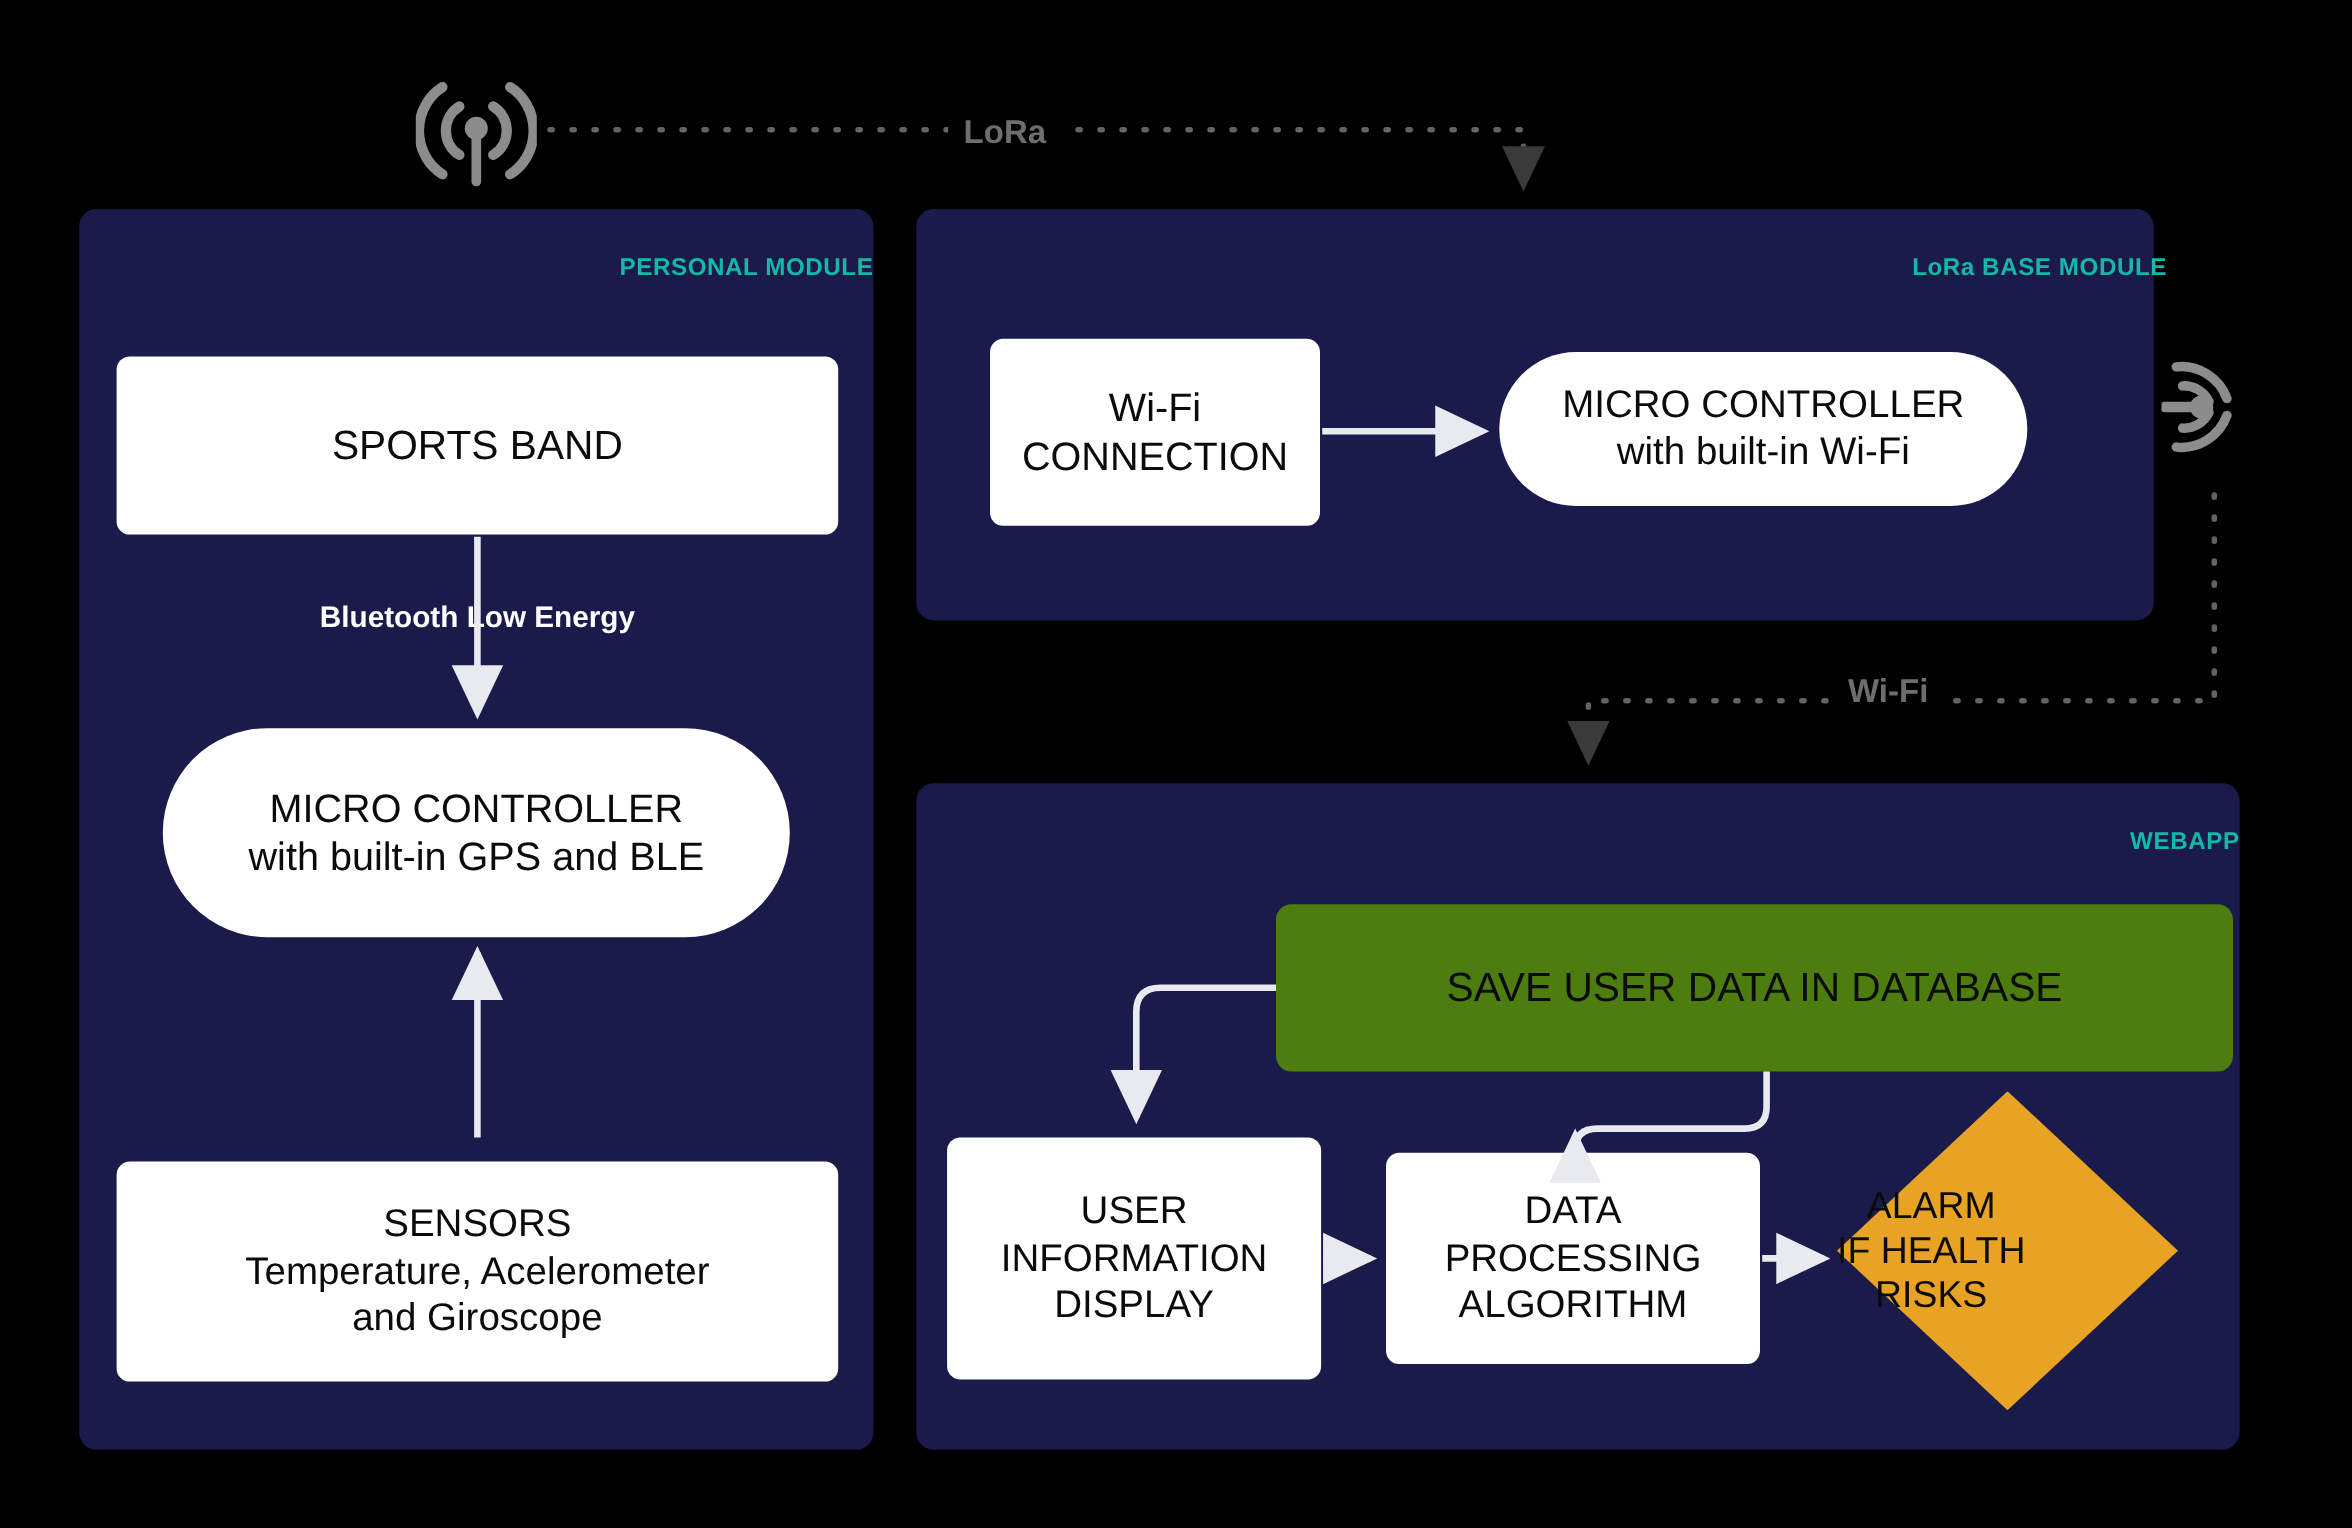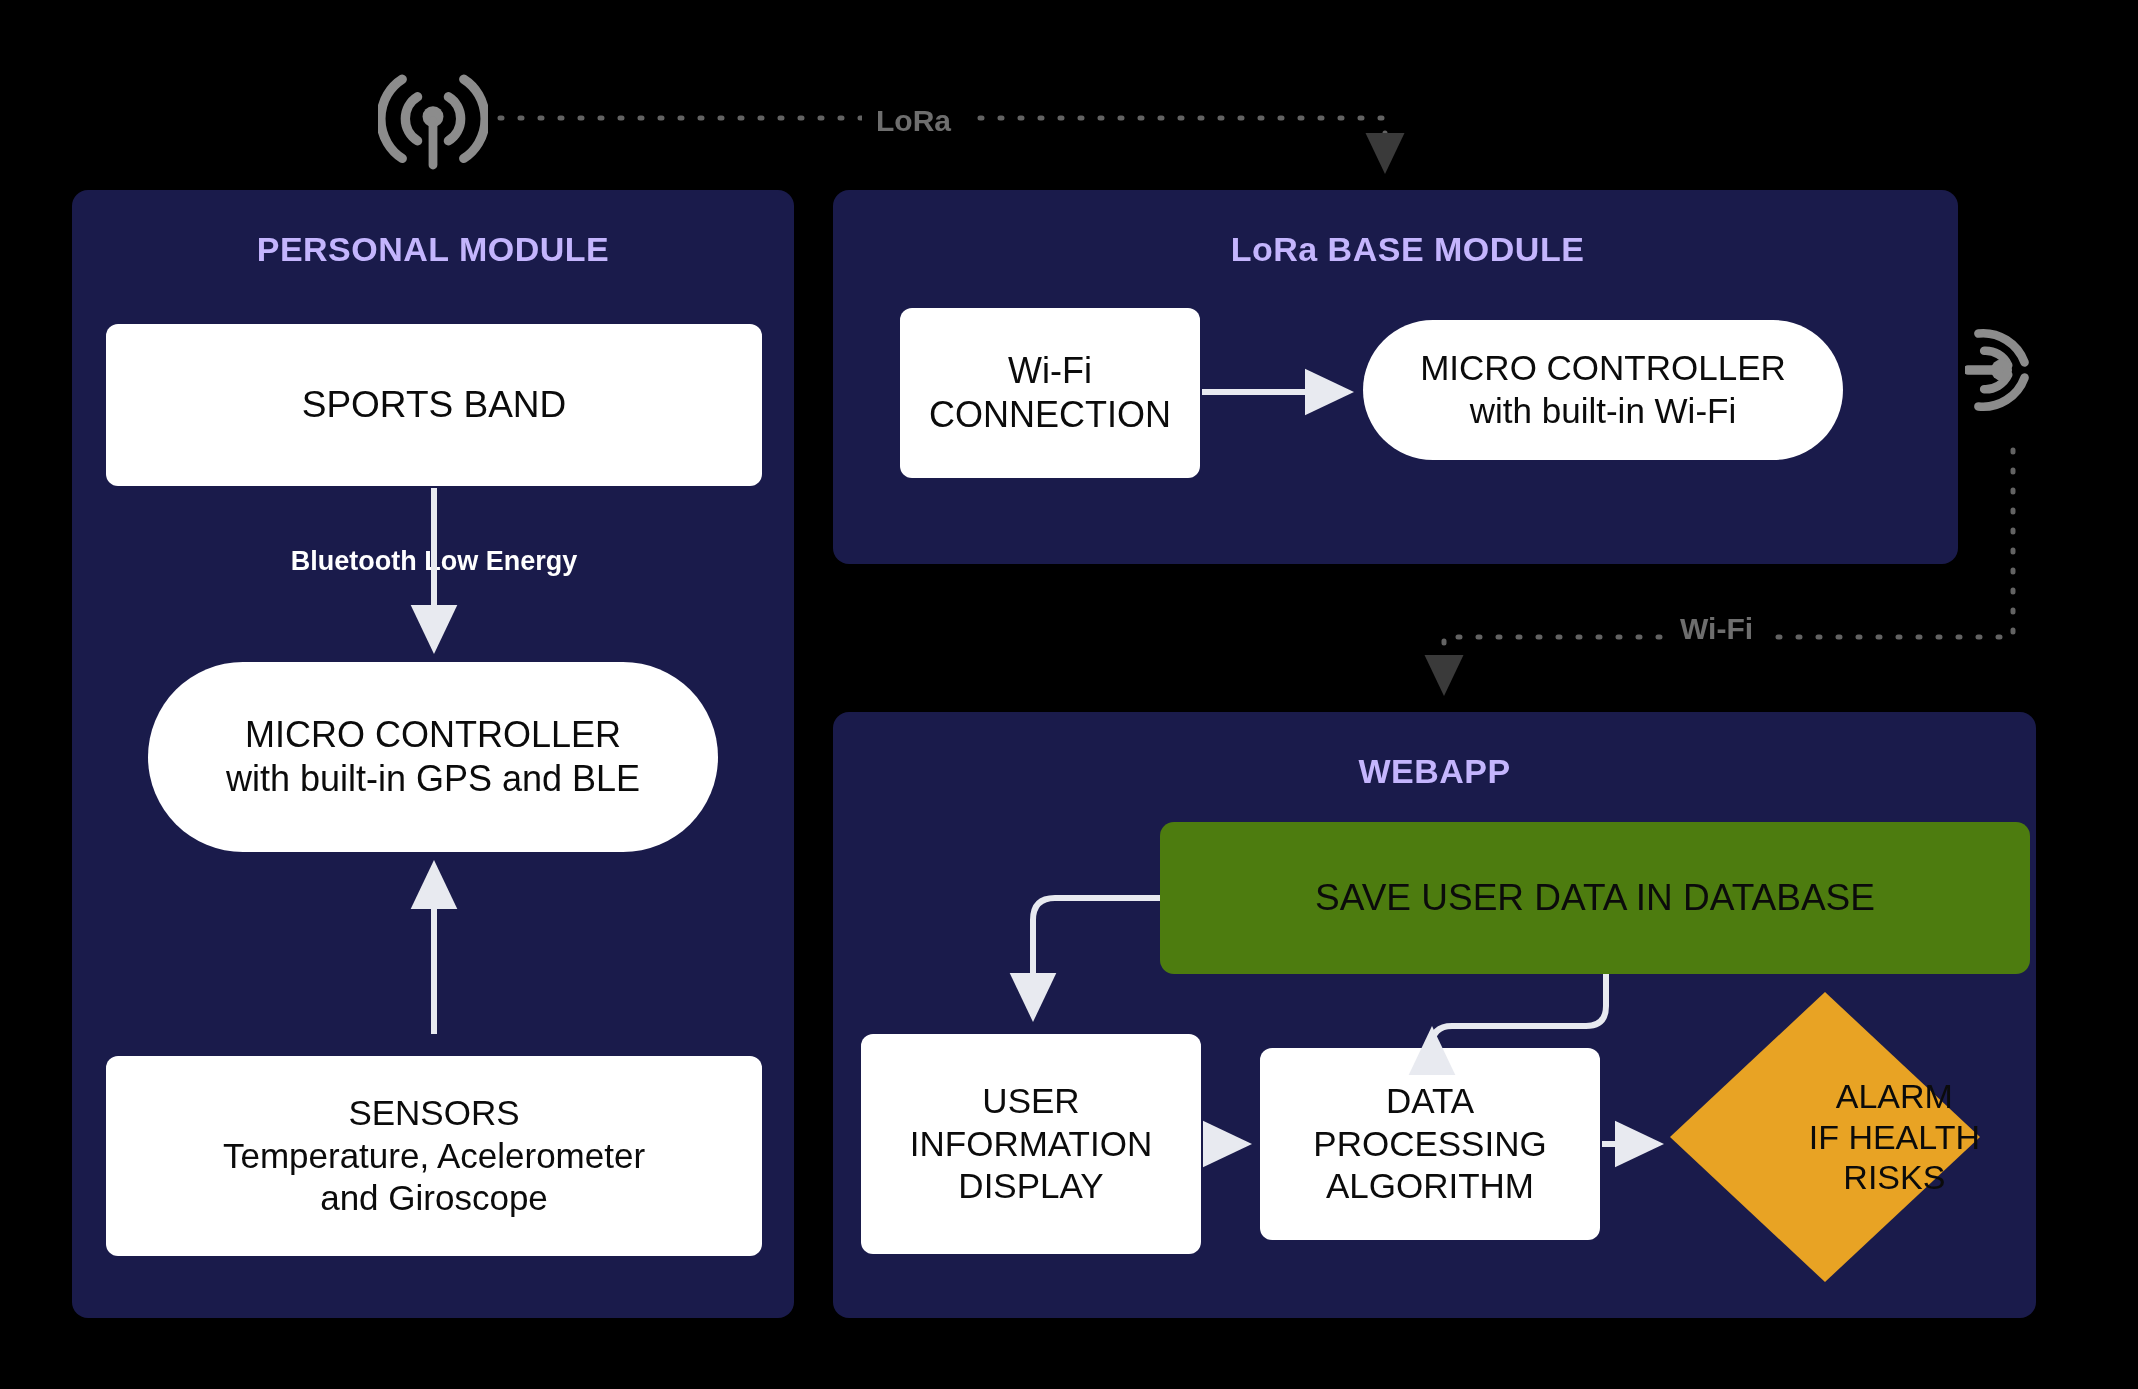--- a/index.html
+++ b/index.html
@@ -26,24 +26,24 @@
   .module {
     position: absolute;
     background: #1A1B4B;
     border-radius: 16px;
     box-sizing: border-box;
   }
   .module-title {
     position: absolute;
     left: 0;
     width: 100%;
-    text-align: center;
-    color: #c4b5fd;
+    text-align: right;
+    color: #14b8a6;
     font-weight: bold;
-    font-size: 34px;
+    font-size: 22px;
     letter-spacing: 0.5px;
     white-space: nowrap;
   }
 
   #personal-module { left: 72px;  top: 190px;  width: 722px;  height: 1128px; }
   #lora-module     { left: 833px; top: 190px;  width: 1125px; height: 374px;  }
   #webapp-module   { left: 833px; top: 712px;  width: 1203px; height: 606px;  }
 
   #personal-module .module-title { top: 40px; }
   #lora-module .module-title     { top: 40px; padding-left: 12px; }
@@ -134,21 +134,21 @@
     width: 100%; height: 100%;
     background: #E8A324;
     clip-path: polygon(50% 0%, 100% 50%, 50% 100%, 0% 50%);
   }
   #alarm-text {
     position: absolute;
     left: 0; top: 0;
     width: 100%; height: 100%;
     display: flex;
     align-items: center;
-    justify-content: flex-end;
+    justify-content: flex-start;
     text-align: center;
     color: #0B0B0B;
     font-size: 34px;
     line-height: 1.2;
     z-index: 2;
   }
 
   
   #wires {
     position: absolute;

